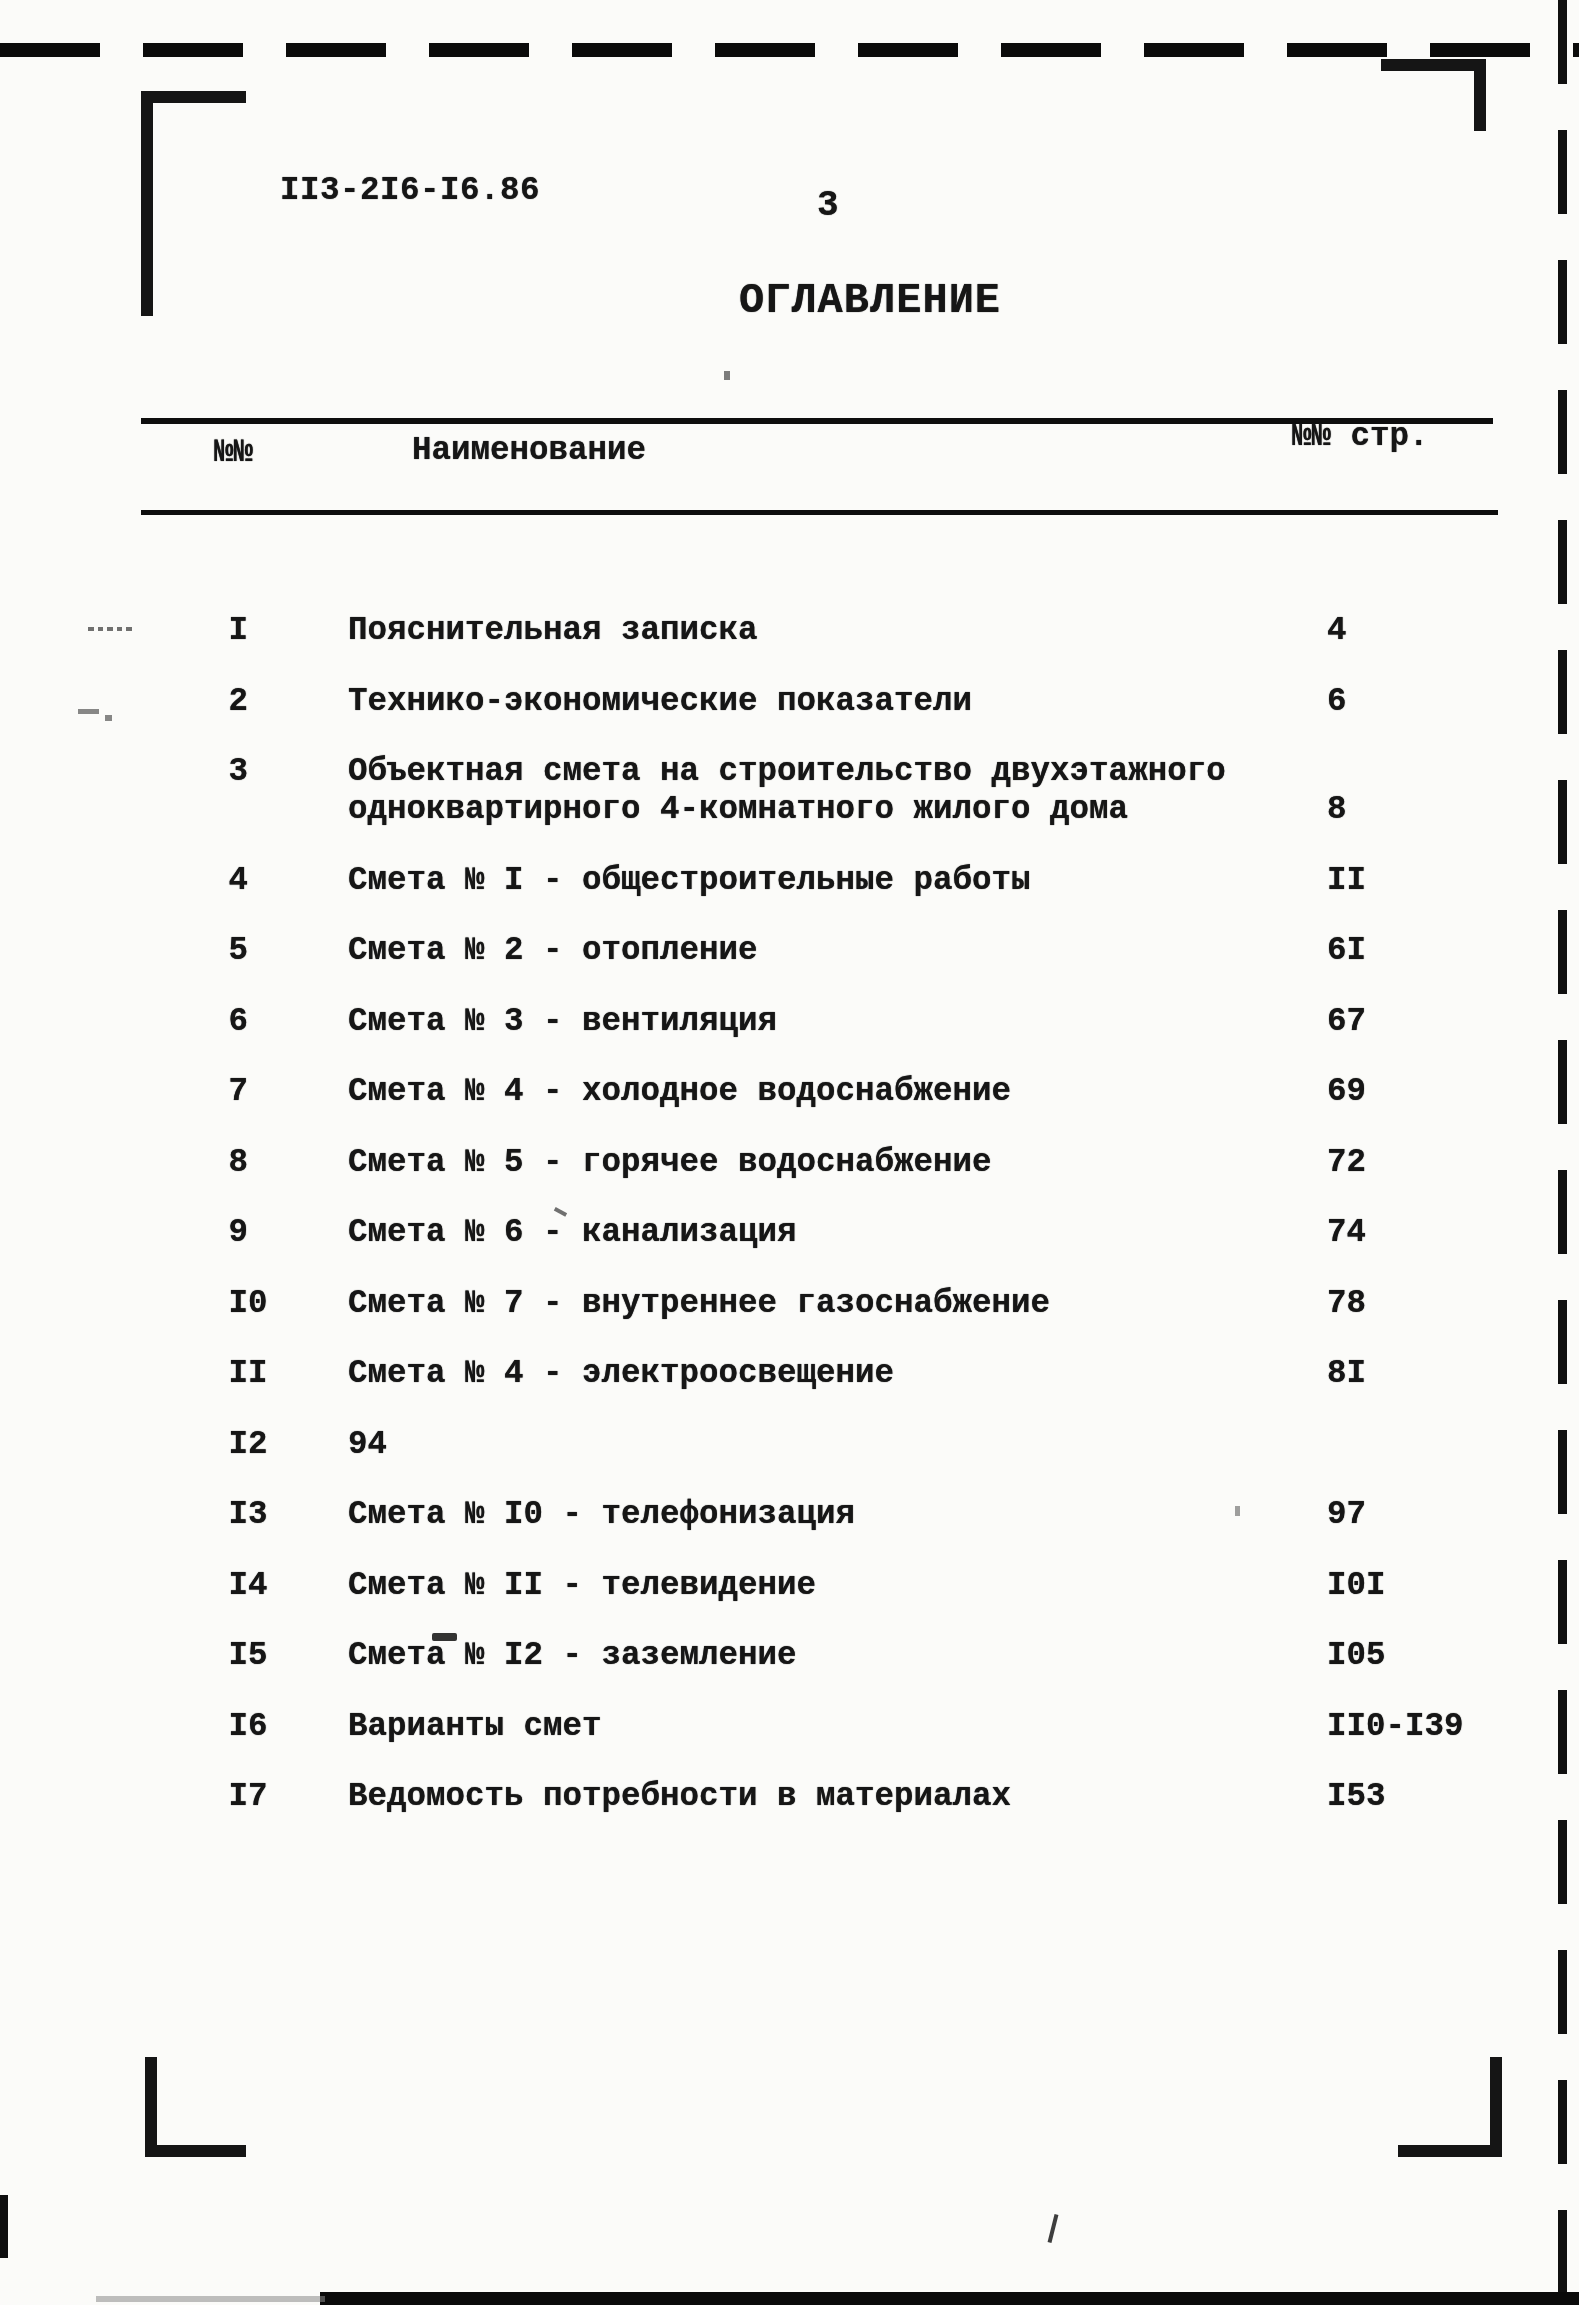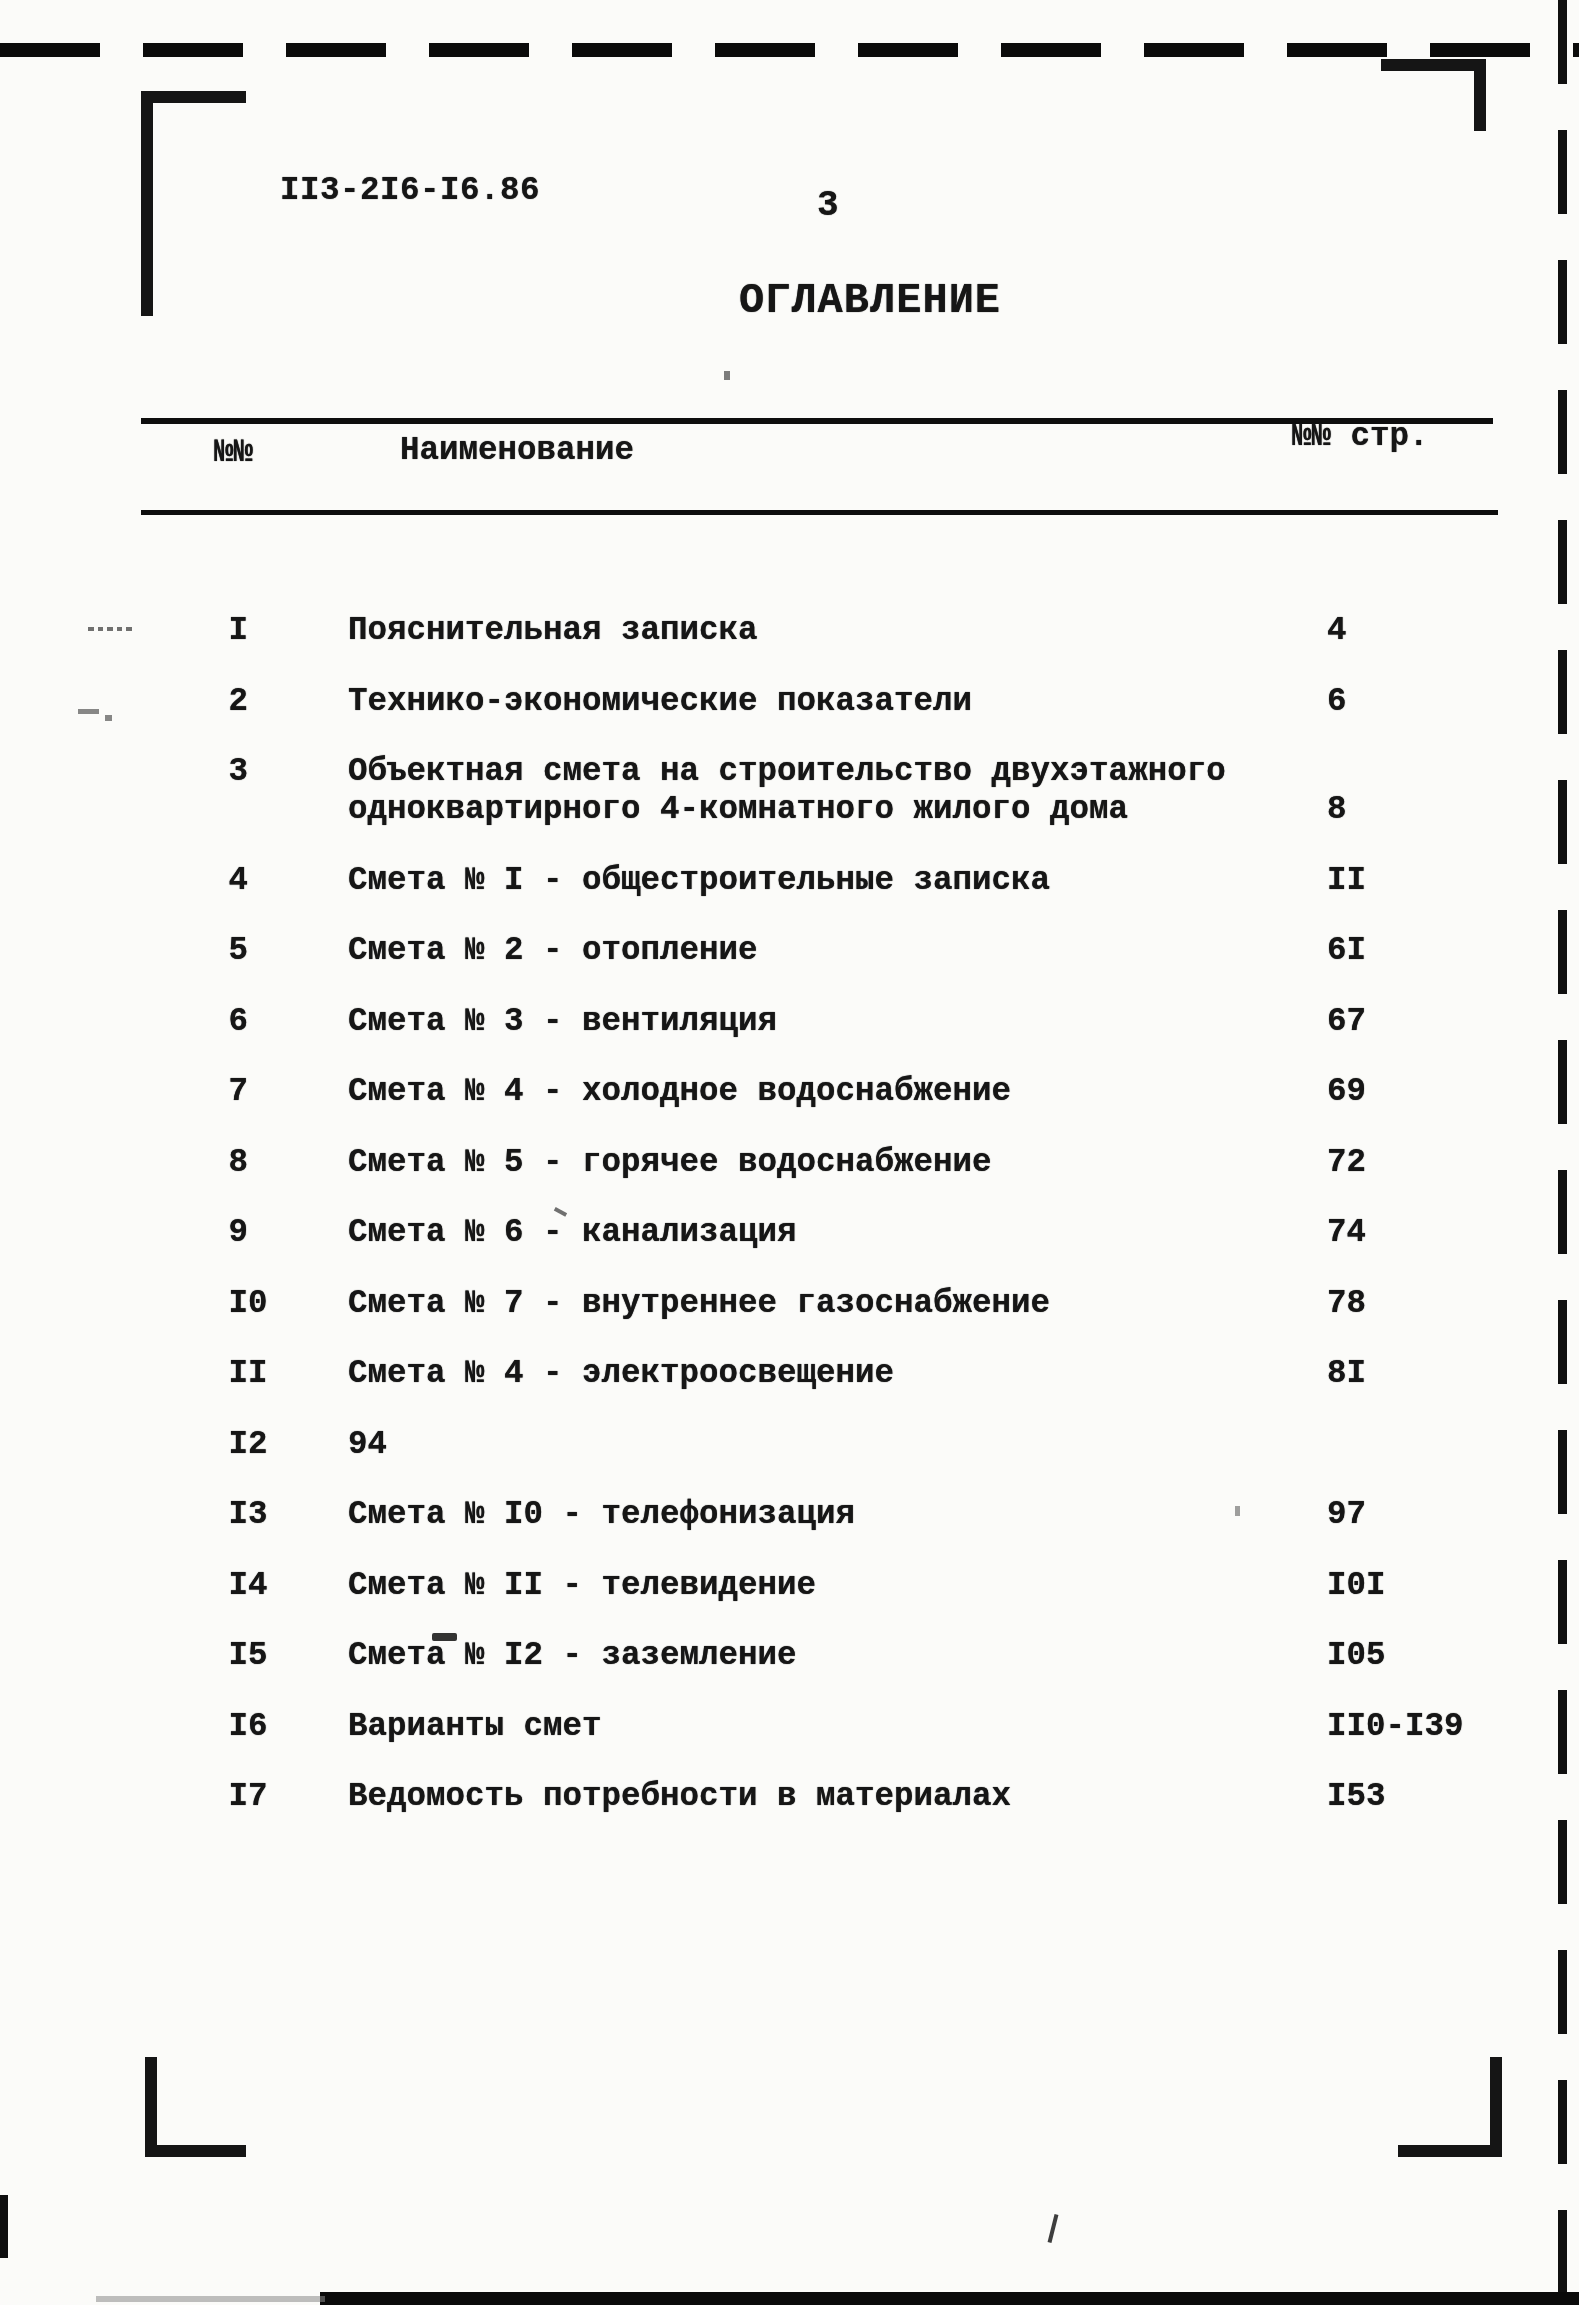--- a/index.html
+++ b/index.html
@@ -33,21 +33,21 @@
   .br-h{left:1398px;top:2145px;width:104px;height:11.5px;}
   
   .doc-code{position:absolute;left:280px;top:172px;font-size:32.5px;letter-spacing:0.5px;}
   .page-number{position:absolute;left:817px;top:185px;font-size:36px;}
   .title{position:absolute;left:739px;top:277px;font-size:42px;letter-spacing:1px;}
   .rule{position:absolute;background:#0e0e0e;}
   .rule-top{left:141px;top:418px;width:1352px;height:5.7px;}
   .rule-mid{left:141px;top:510px;width:1357px;height:4.8px;}
   .th{position:absolute;font-size:32.5px;}
   .th-num{left:214px;top:434px;}
-  .th-name{left:400px;top:432px;}
+  .th-name{left:412px;top:432px;}
   .th-page{left:1292px;top:418px;}
   
   .rows{position:absolute;left:215px;top:612px;width:1357px;}
   .row{
     display:grid;grid-template-columns:57px 903px 206px;column-gap:76px;
     font-size:32.5px;line-height:38px;margin-bottom:32.5px;align-items:start;
   }
   .c-num{text-align:left;padding-left:13.4px;}
   .c-page{white-space:nowrap;}
   .pg-low{align-self:end;}
@@ -106,21 +106,21 @@
         <span class="c-name">Технико-экономические показатели</span>
         <span class="c-page">6</span>
       </div>
       <div class="row">
         <span class="c-num">3</span>
         <span class="c-name">Объектная смета на строительство двухэтажного одноквартирного 4-комнатного жилого дома</span>
         <span class="c-page pg-low">8</span>
       </div>
       <div class="row">
         <span class="c-num">4</span>
-        <span class="c-name">Смета № I - общестроительные записка</span>
+        <span class="c-name">Смета № I - общестроительные работы</span>
         <span class="c-page">II</span>
       </div>
       <div class="row">
         <span class="c-num">5</span>
         <span class="c-name">Смета № 2 - отопление</span>
         <span class="c-page">6I</span>
       </div>
       <div class="row">
         <span class="c-num">6</span>
         <span class="c-name">Смета № 3 - вентиляция</span>

